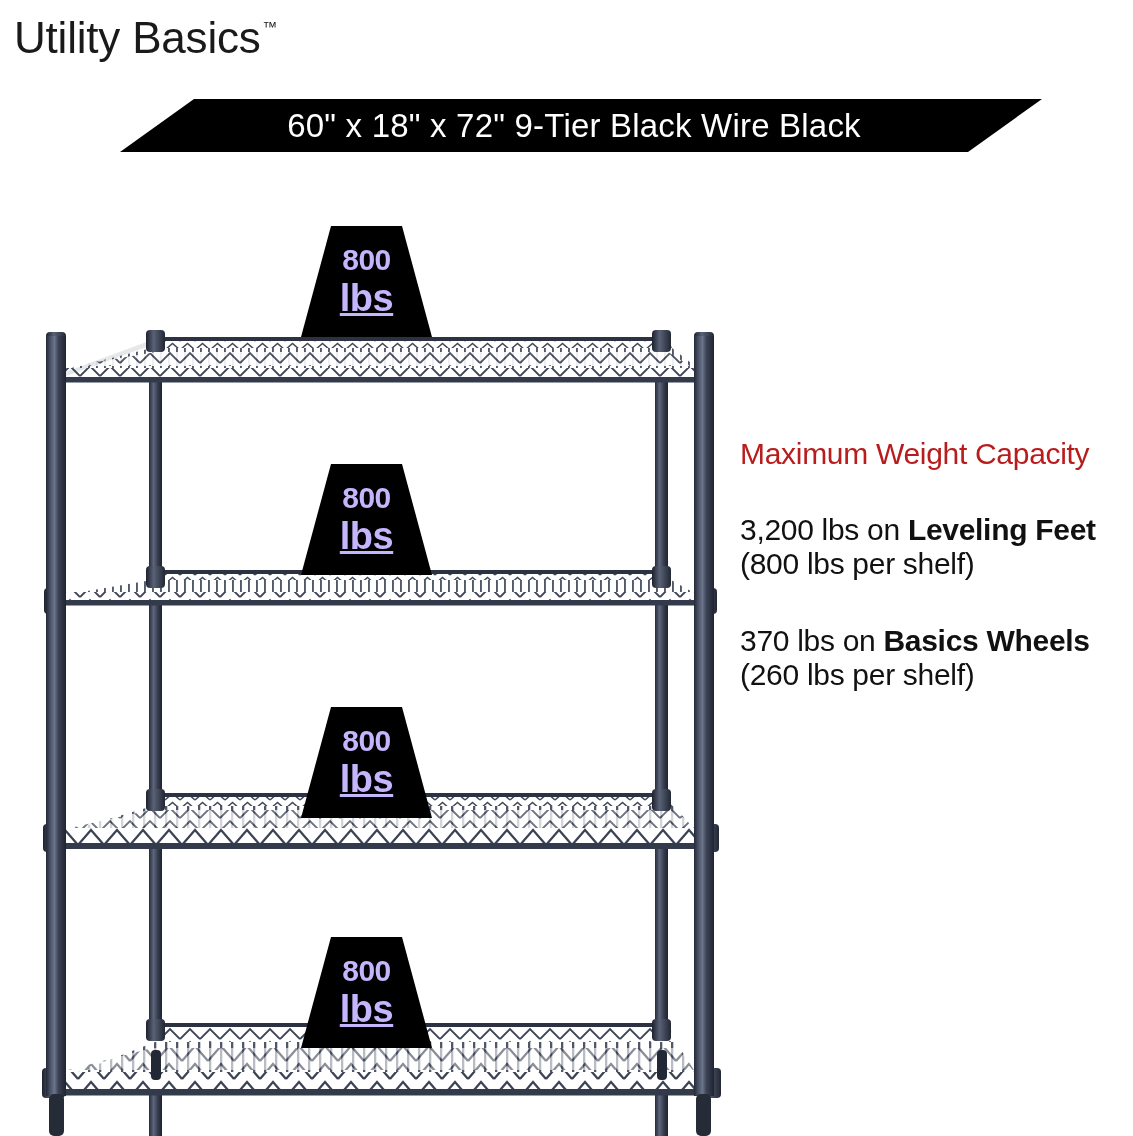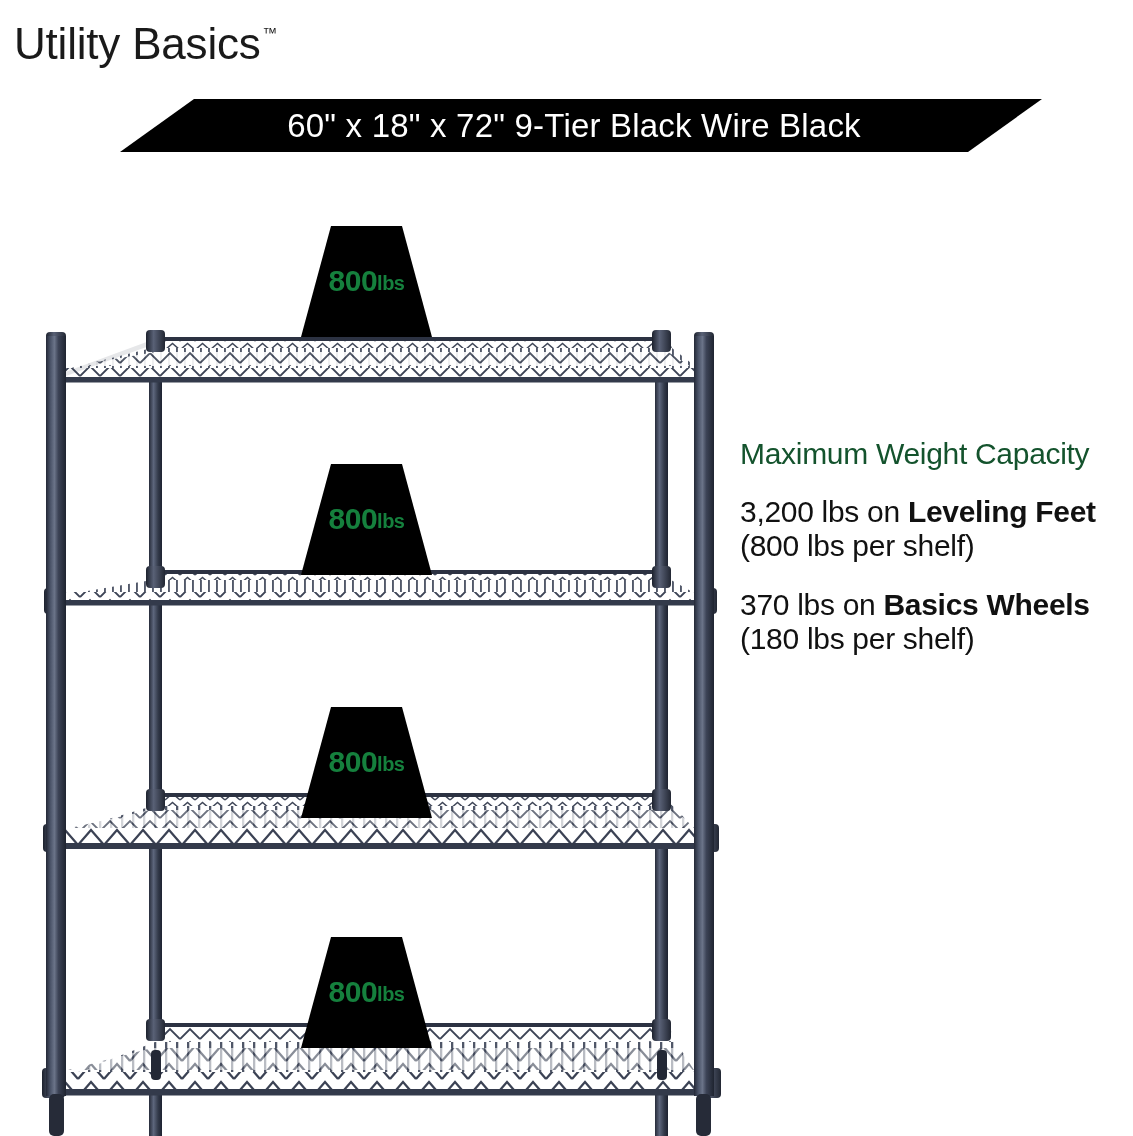--- a/index.html
+++ b/index.html
@@ -10,21 +10,21 @@
     overflow:hidden;
   }
   #page {
     position:relative;
     width:1133px; height:1136px;
     background:#ffffff;
   }
 
   
   #brand {
-    position:absolute; left:14px; top:22px;
+    position:absolute; left:14px; top:16px;
     display:flex; align-items:flex-start;
   }
   #brand-name {
     font-size:44px; font-weight:400; color:#1a1a1a;
     letter-spacing:-0.2px; line-height:1;
   }
   #brand-tm {
     font-size:15px; font-weight:400; color:#1a1a1a;
     margin-left:2px; margin-top:3px; line-height:1;
   }
@@ -43,43 +43,43 @@
     letter-spacing:0.2px; white-space:nowrap;
     padding-right:14px;
   }
   #banner-text b { font-weight:400; }
 
   
   #info {
     position:absolute; left:740px; top:437px; width:385px;
   }
   .info-head {
-    font-size:30px; font-weight:400; color:#14532d;
+    font-size:30px; font-weight:400; color:#b91c1c;
     line-height:1.12; letter-spacing:-0.3px;
   }
   .info-para {
     font-size:30px; font-weight:400; color:#111111;
     line-height:1.15; letter-spacing:-0.3px;
-    margin-top:24px;
+    margin-top:42px;
   }
   .info-para b { font-weight:700; }
 
   
   #rack { position:absolute; left:0; top:0; width:1133px; height:1136px; }
 
   
   .weight-tag {
     position:absolute;
-    display:flex; flex-direction:row;
+    display:flex; flex-direction:column;
     align-items:center; justify-content:center;
-    color:#15803d; background:#000000;
+    color:#c4b5fd; background:#000000;
     font-weight:700; line-height:1.02;
   }
   .weight-tag .wnum { font-size:30px; letter-spacing:-0.5px; }
-  .weight-tag .wunit { font-size:20px; letter-spacing:-0.5px; margin-top:4px; }
+  .weight-tag .wunit { font-size:38px; letter-spacing:-0.5px; margin-top:4px;text-decoration:underline; }
 </style>
 </head>
 <body>
 
 <div id="page">
 
   <div id="brand">
     <span id="brand-name">Utility Basics</span>
     <span id="brand-tm">™</span>
   </div>
@@ -239,16 +239,16 @@
               clip-path:polygon(30px 0, 101px 0, 131px 111px, 0 111px);">
     <span class="wnum">800</span>
     <span class="wunit">lbs</span>
   </div>
 
   <div id="info">
     <div class="info-head">Maximum Weight Capacity</div>
 
     <div class="info-para"><span>3,200 lbs on </span><b>Leveling Feet</b><span> (800 lbs per shelf)</span></div>
 
-    <div class="info-para"><span>370 lbs on </span><b>Basics Wheels</b><span> (180 lbs per shelf)</span></div>
+    <div class="info-para"><span>370 lbs on </span><b>Basics Wheels</b><span> (260 lbs per shelf)</span></div>
   </div>
 
 </div>
 
 </body></html>

